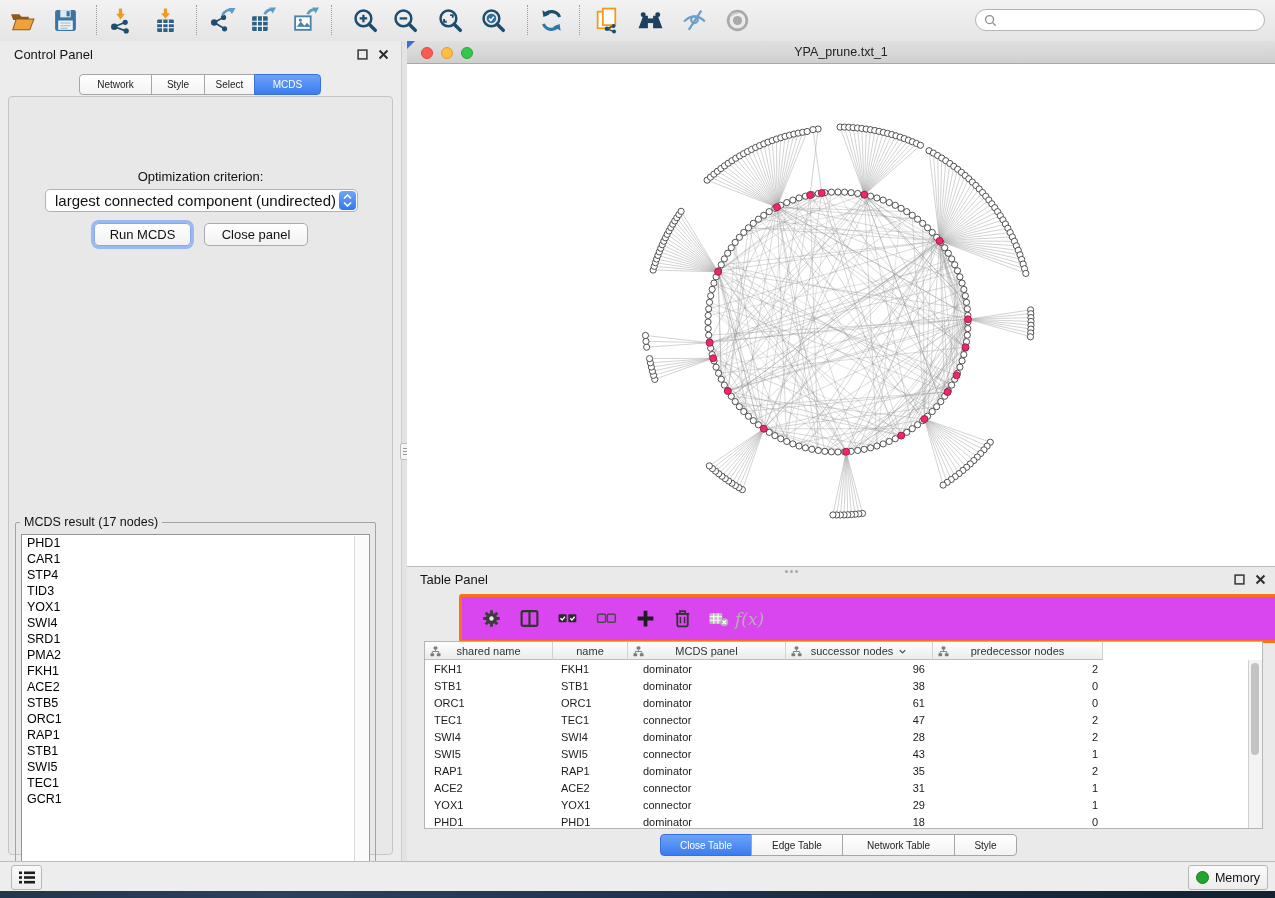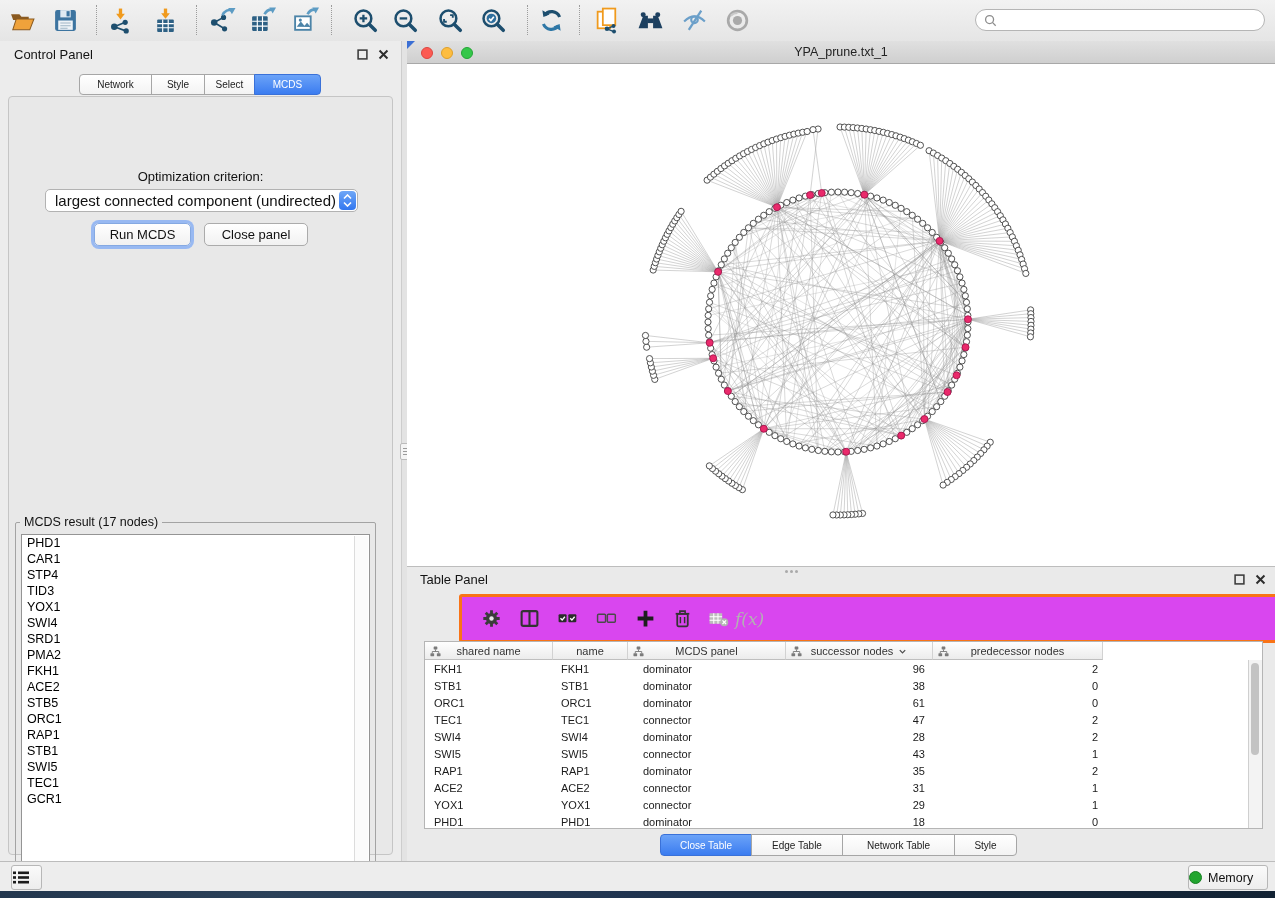--- a/index.html
+++ b/index.html
@@ -81,21 +81,21 @@
   .th .hicon{position:absolute;left:5px;top:4px;width:11px;height:11px;}
   .th .sort{margin-left:5px;width:9px;height:9px;}
   .tbody{position:absolute;left:0;top:18px;width:100%;}
   .tr{display:flex;height:17px;align-items:center;}
   .td{box-sizing:border-box;font-size:11px;color:#1b1b1b;white-space:nowrap;overflow:hidden;}
   .tscroll{position:absolute;right:0;top:18px;width:14px;height:168px;background:#f3f3f3;border-left:1px solid #cfcfcf;box-sizing:border-box;}
   .tthumb{position:absolute;left:2px;top:3px;width:8px;height:92px;background:#c3c3c3;border-radius:4px;}
 
   
   .statusbar{position:absolute;left:0;top:861px;width:1275px;height:30px;background:#ededed;border-top:1px solid #bcbcbc;box-sizing:border-box;}
-  .sbtn{position:absolute;display:flex;align-items:center;justify-content:flex-start;background:linear-gradient(#fafafa,#ededed);
+  .sbtn{position:absolute;display:flex;align-items:center;justify-content:center;background:linear-gradient(#fafafa,#ededed);
     border:1px solid #b7b7b7;border-radius:3px;box-sizing:border-box;}
   .mem-dot{width:11px;height:11px;border-radius:50%;background:#22a52f;border:1px solid #178022;margin-right:6px;}
   .mem-label{font-size:12.5px;color:#111;}
 </style>
 </head>
 <body>
 
 <div id="screen">
   <div id="window">
 

